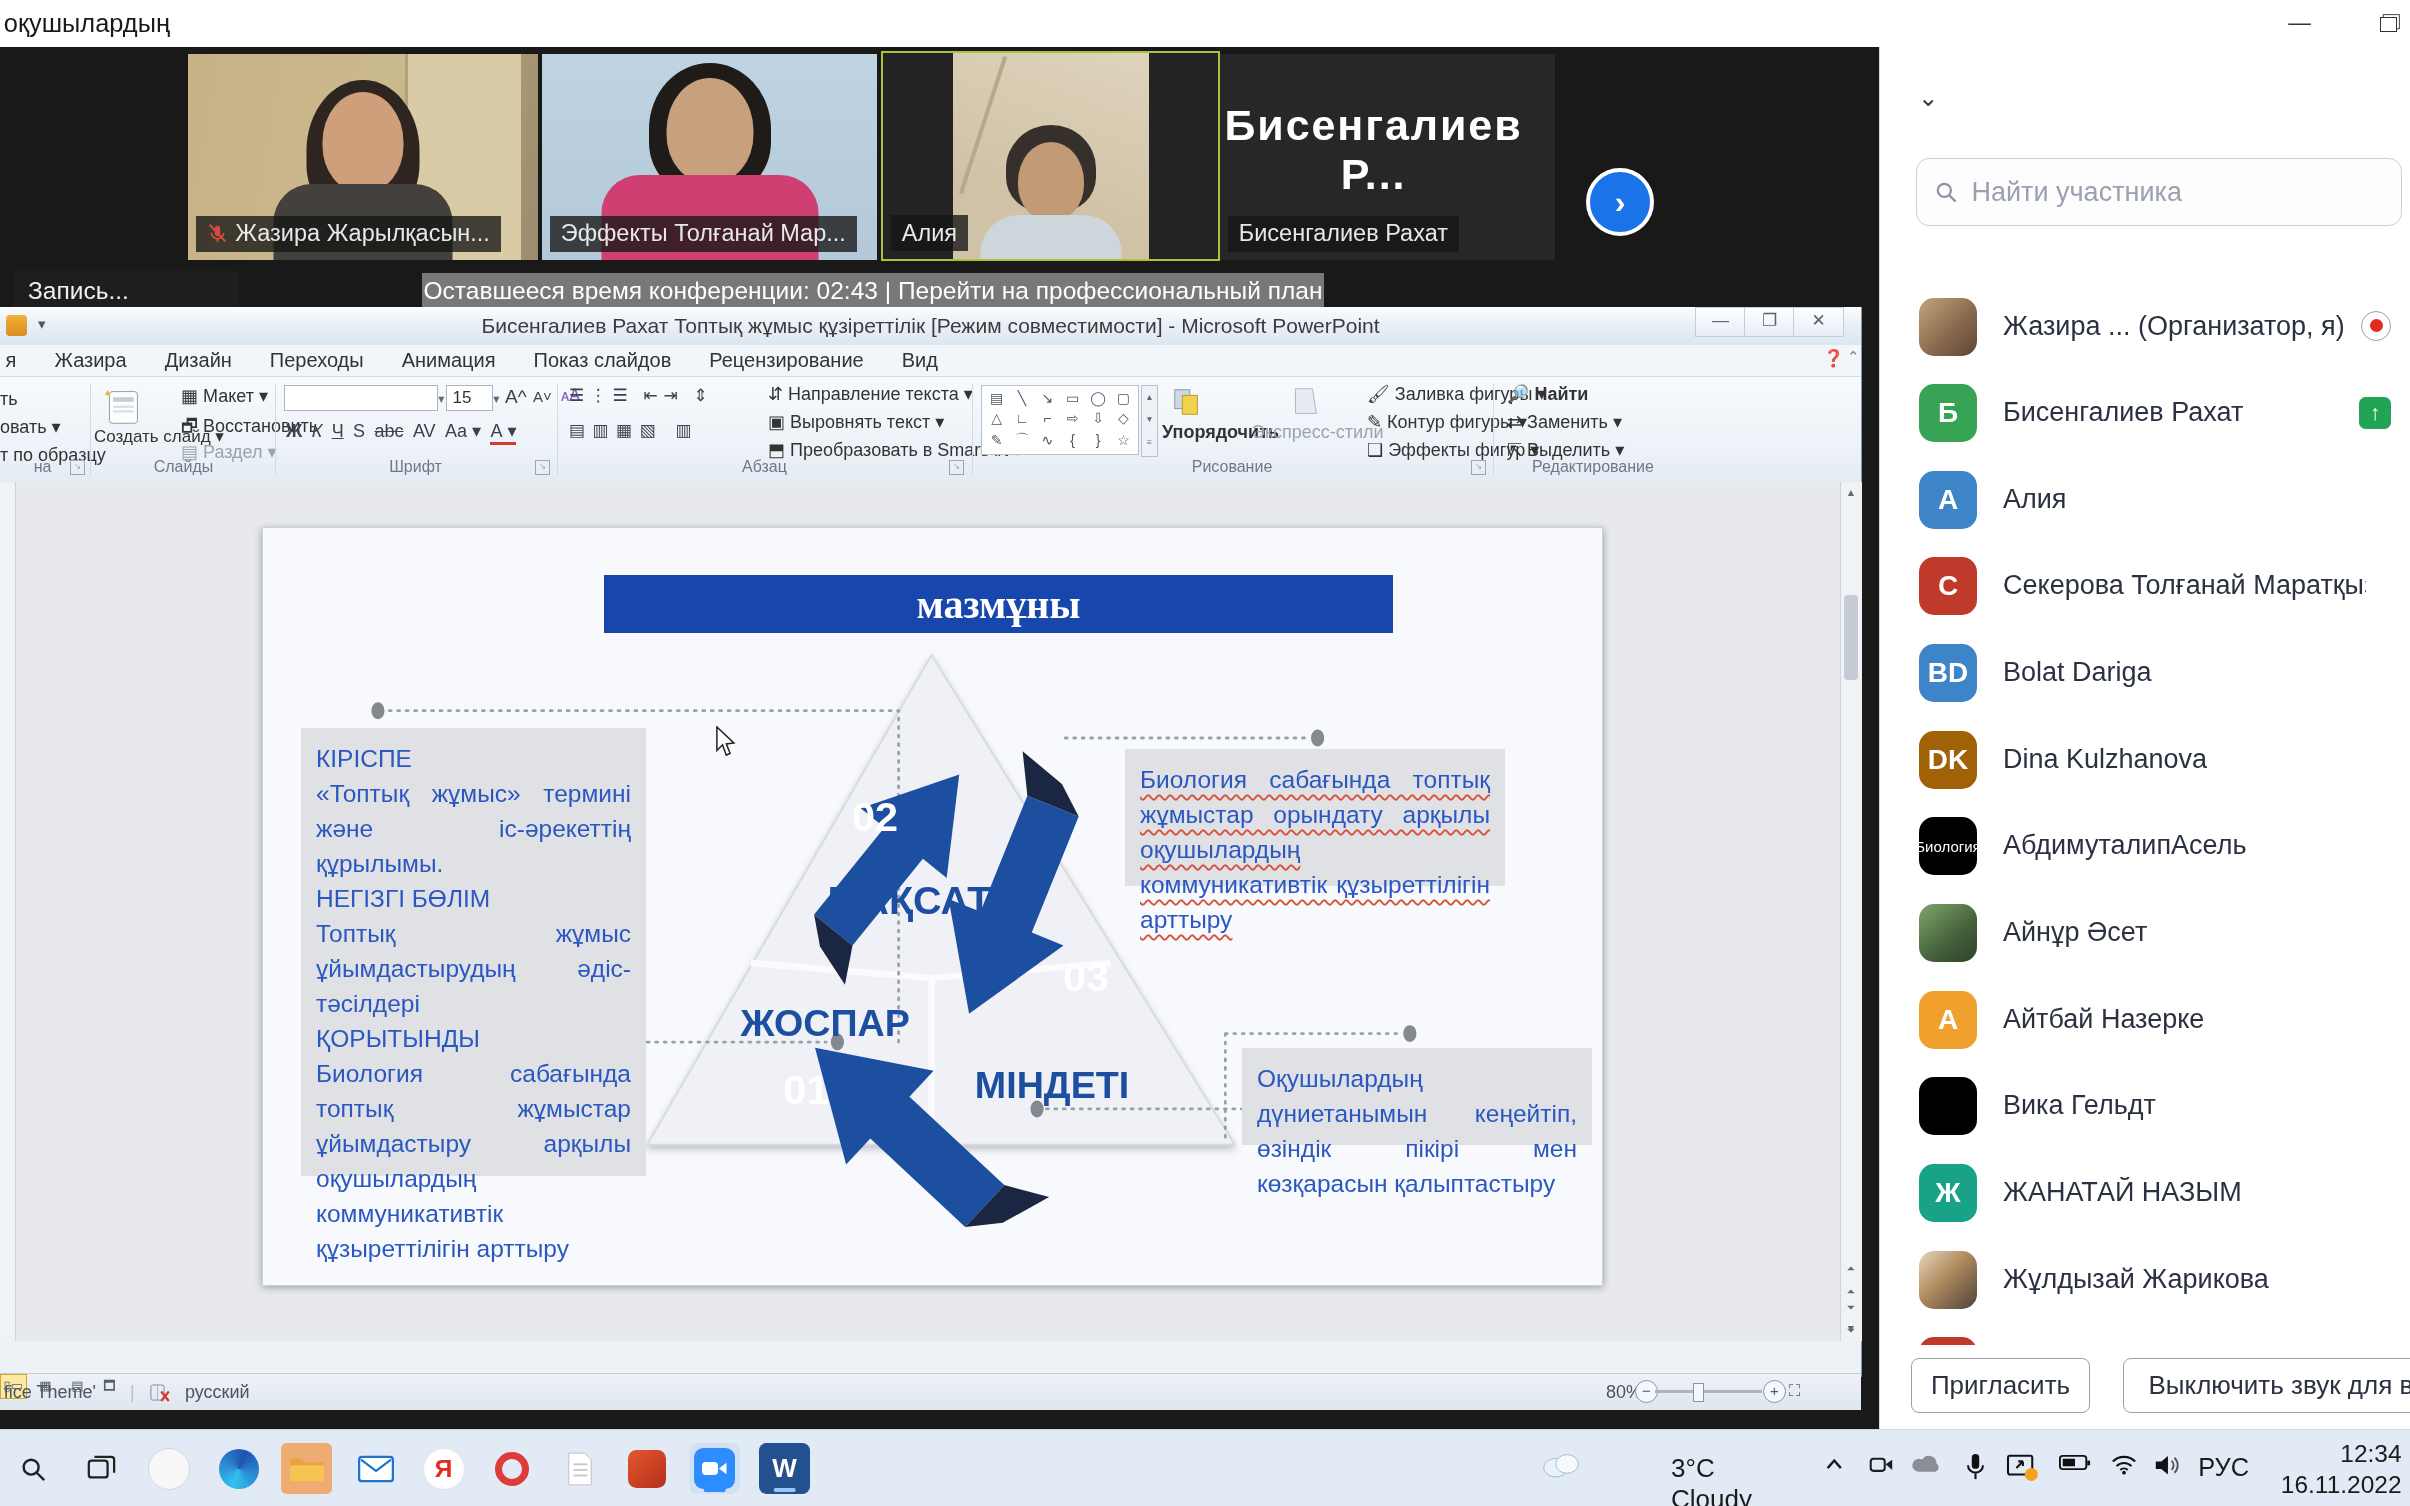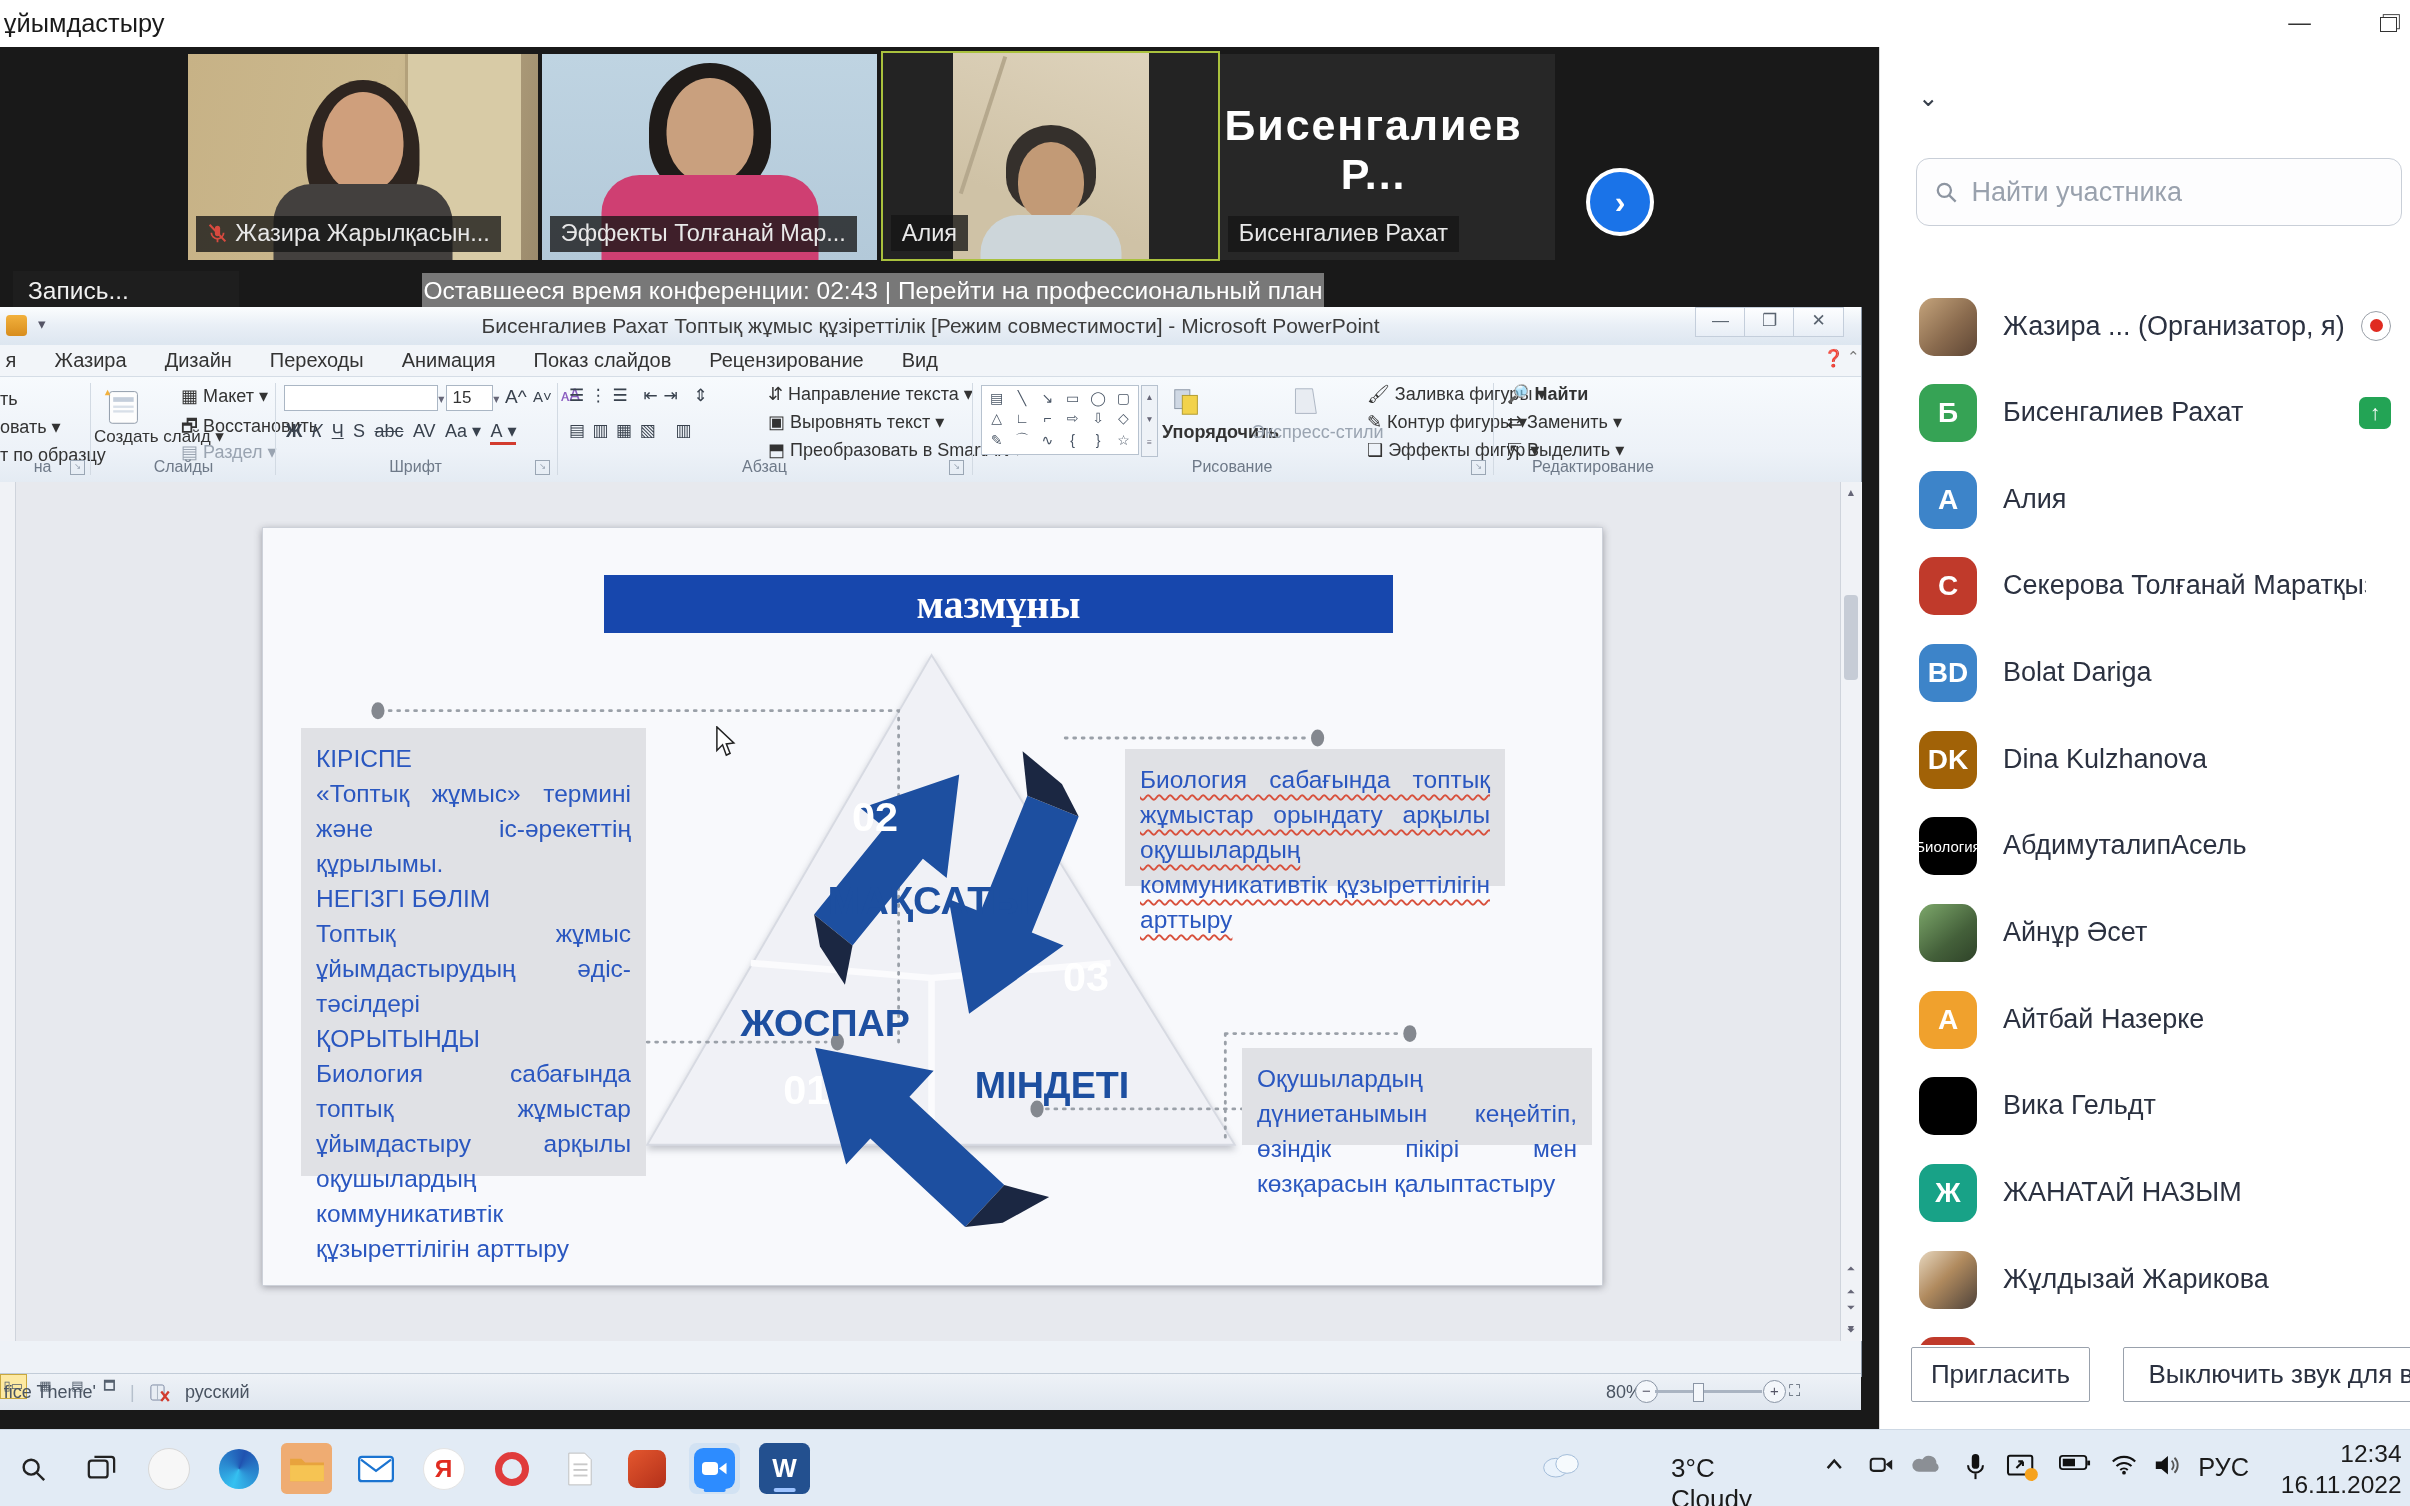--- a/index.html
+++ b/index.html
@@ -135,21 +135,21 @@
   .p-avatar.photo3{background:linear-gradient(135deg,#e7d7bf 0%,#b08a5e 45%,#4e423a 100%);}
   .p-name{position:absolute;left:123px;top:26px;font-size:27px;color:#2b3140;white-space:nowrap;
      overflow:hidden;max-width:363px;}
   .p-trailing{position:absolute;right:21px;top:26px;}
   .rec-ring{width:28px;height:28px;border:1.9px solid #9aa0a8;border-radius:50%;background:#fff;
      display:flex;align-items:center;justify-content:center;}
   .rec-dot{width:13px;height:13px;border-radius:50%;background:#e02b20;}
   .share-chip{width:32px;height:32px;border-radius:6.6px;background:#23a455;color:#fff;font-size:21px;
      display:flex;align-items:center;justify-content:center;}
   #panel-buttons{left:0;top:1299px;width:532px;height:83px;background:#ffffff;}
-  .pbtn{position:absolute;top:1px;height:55px;border:1.9px solid #99a1ac;border-radius:2px;background:#fff;
+  .pbtn{position:absolute;top:12px;height:55px;border:1.9px solid #99a1ac;border-radius:8px;background:#fff;
      font-size:26px;color:#2b3140;display:flex;align-items:center;justify-content:center;
      padding:0 24.5px;box-sizing:border-box;white-space:nowrap;overflow:hidden;}
   #btn-invite{left:31px;width:179px;}
   #btn-muteall{left:243px;width:311px;justify-content:flex-start;}
 
   
   #taskbar{left:0;top:1429px;width:2411px;height:77px;background:#e2ebf5;border-top:0.9px solid #cdd8e4;}
   .tb-icon{position:absolute;top:13px;width:51px;height:51px;display:flex;align-items:center;justify-content:center;}
   .tb-active{background:#d2e2f3;border-radius:7.5px;}
   .tb-underline{position:absolute;bottom:1.9px;left:50%;transform:translateX(-50%);width:22.6px;height:3.8px;
@@ -162,21 +162,21 @@
   #lang{font-size:25.4px;color:#1b1b1b;}
   #clock{text-align:right;font-size:24.5px;color:#1b1b1b;line-height:31px;}
 
   
   svg text{font-family:"Liberation Sans",sans-serif;}
 </style>
 </head>
 <body>
 
 <div class="abs" id="zoom-titlebar">
-  <div class="abs" id="zoom-title">ұйымдастыру</div>
+  <div class="abs" id="zoom-title">оқушылардың</div>
   <div class="abs win-ctl" id="zc-min">—</div>
   <div class="abs win-ctl" id="zc-restore"><span class="box"></span></div>
 </div>
 
 <div class="abs" id="zoom-main">
 
   <div class="vtile" id="tile-1">
     <div class="vbg1">
         <div class="door"></div>
       <div class="hair" style="top:26px;width:113px;height:141px;background:#2e2520;"></div>

